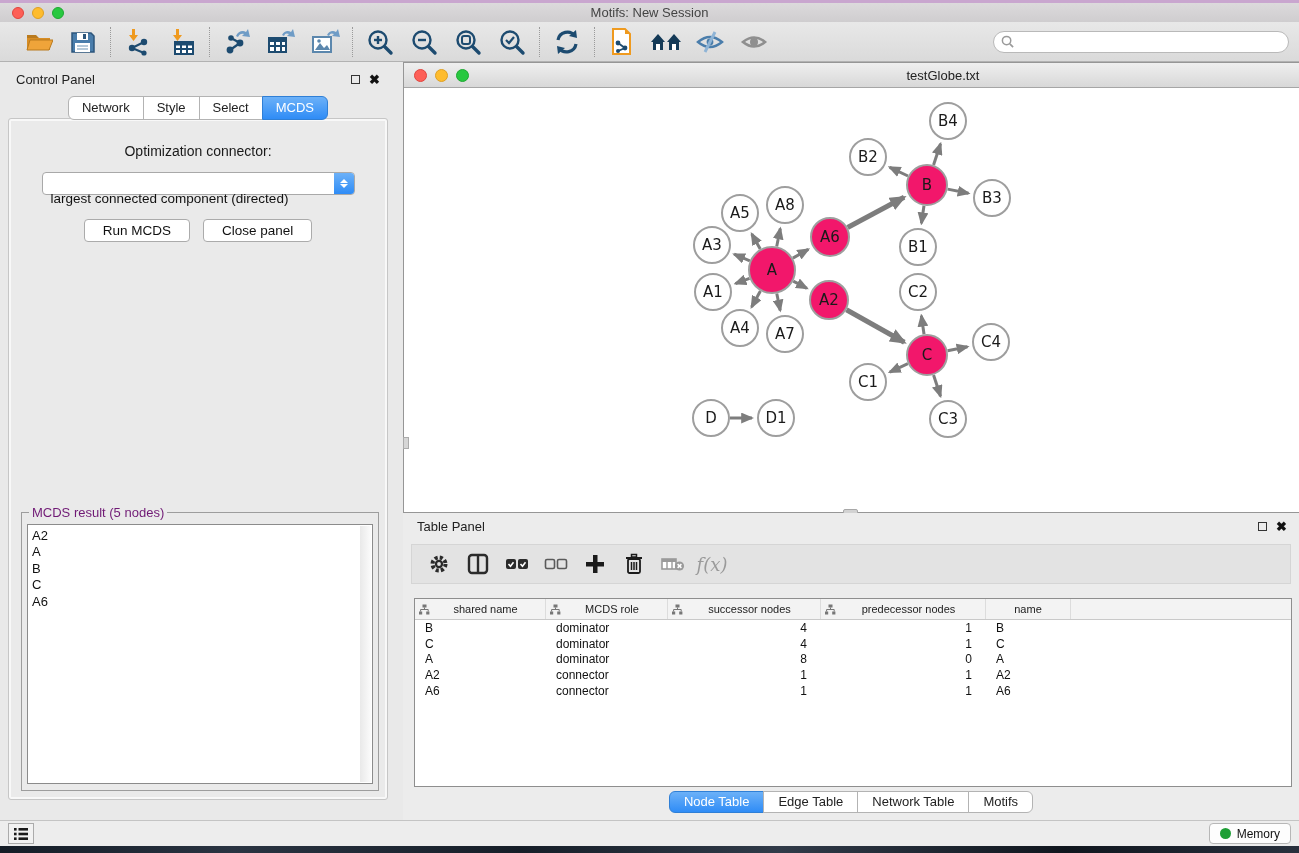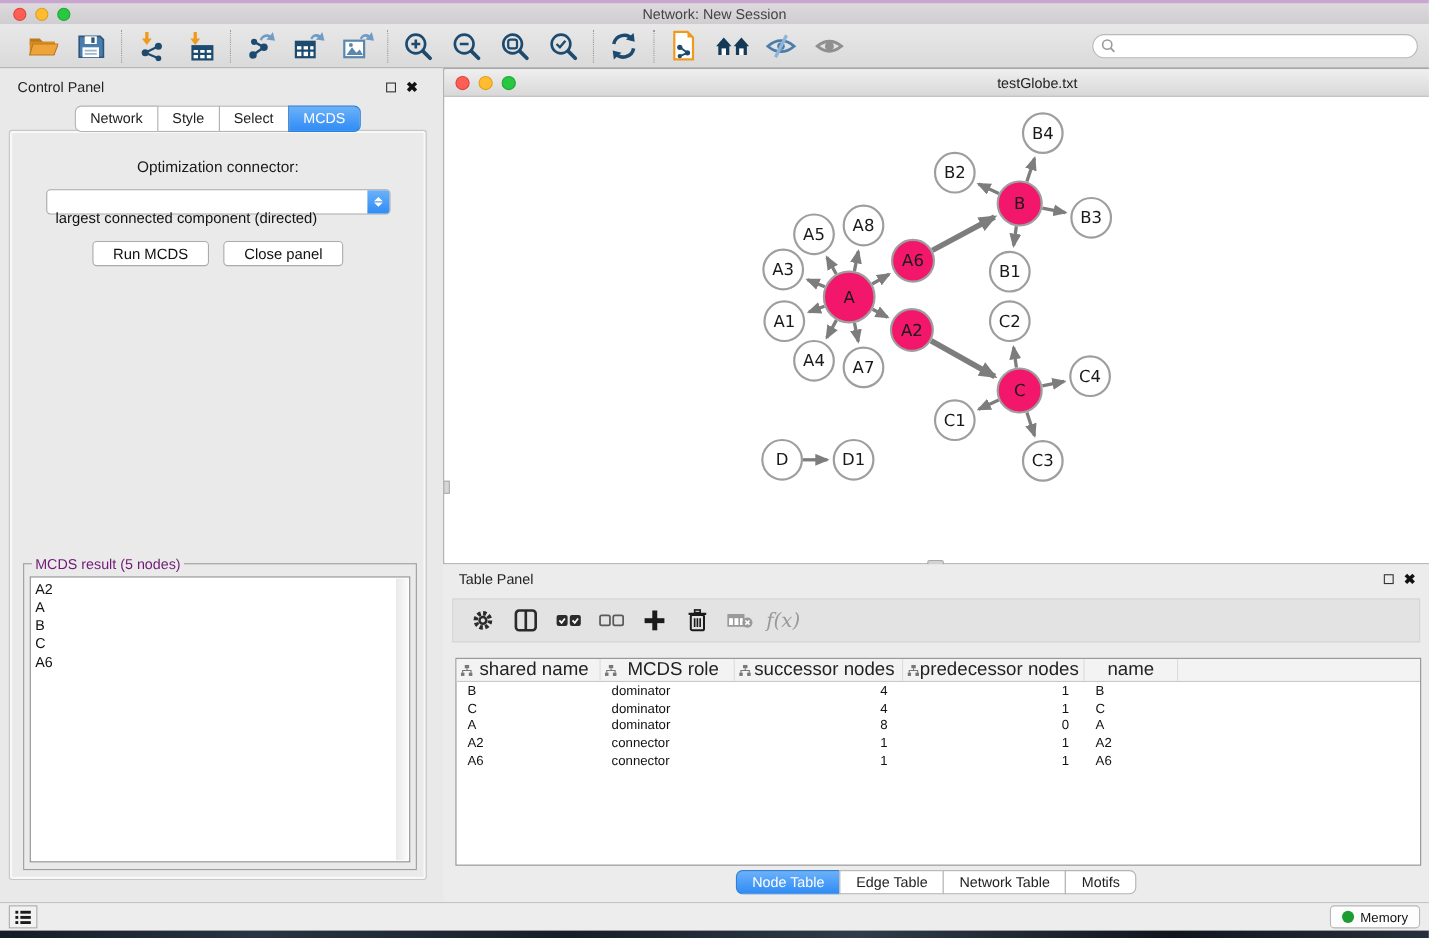--- a/index.html
+++ b/index.html
@@ -79,21 +79,21 @@
 
   
   .table-panel { position:absolute; left:403px; top:513px; width:896px; height:307px; background:#ececec; }
   .tp-header { height:26px; display:flex; align-items:center; font-size:13px; color:#222; padding:0 12px 0 14px; }
   .tp-toolbar { margin:5px 8px 0 8px; height:40px; background:#e3e3e3; border:1px solid #d5d5d5;
     display:flex; align-items:center; gap:9px; padding-left:12px; }
   .tp-btn { width:30px; height:30px; display:flex; align-items:center; justify-content:center; background:transparent; border:none; cursor:pointer; }
   .fx { font-family:"DejaVu Serif", serif; font-style:italic; font-size:18px; color:#9a9a9a; }
   .data-table { position:absolute; left:11px; right:7px; top:85px; height:189px; background:#fff; border:1px solid #8e8e8e; overflow:hidden; }
   .dt-header { display:flex; height:21px; background:#f3f3f3; border-bottom:1px solid #c9c9c9; }
-  .dt-hcell { display:flex; align-items:center; font-size:17px; color:#222; border-right:1px solid #dcdcdc; padding:0 4px; }
+  .dt-hcell { display:flex; align-items:center; font-size:11px; color:#222; border-right:1px solid #dcdcdc; padding:0 4px; }
   .dt-hcell .hlabel { flex:1; text-align:center; }
   .dt-row { display:flex; height:15.8px; align-items:center; }
   .dt-cell { font-size:12px; color:#111; overflow:hidden; white-space:nowrap; }
   .tp-tabs { position:absolute; left:0; right:0; bottom:7px; display:flex; justify-content:center; }
   .tp-tab { font-size:13px; color:#222; background:#fff; border:1px solid #b3b3b3; padding:2px 14px 3px; margin-left:-1px; cursor:pointer; }
   .tp-tab:first-child { border-top-left-radius:6px; border-bottom-left-radius:6px; margin-left:0; }
   .tp-tab:last-child { border-top-right-radius:6px; border-bottom-right-radius:6px; }
   .tp-tab.active { background:linear-gradient(#6cb1f8,#2f8cf6); color:#fff; border-color:#2f7fd6; }
 
   
@@ -108,21 +108,21 @@
 </style>
 </head>
 <body>
 
 <div class="titlebar">
   <div class="traffic">
     <span class="light red"></span>
     <span class="light yellow"></span>
     <span class="light green"></span>
   </div>
-  <div class="titlebar-title">Network: New Session</div>
+  <div class="titlebar-title">Motifs: New Session</div>
 </div>
 
 <div class="toolbar">
   <div class="tb-group">
     <button class="tb-btn">
       <svg width="28" height="24" viewBox="0 0 28 24">
         <path d="M2 5 h9 l3 3 h11 v3 H2 Z" fill="#b97a1e"></path>
         <path d="M2 8 h23 v12 H2 Z" fill="#d88d24"></path>
         <path d="M5 10 h23 l-4 10 H2 Z" fill="#efa43a" stroke="#b97a1e" stroke-width="1"></path>
       </svg>

